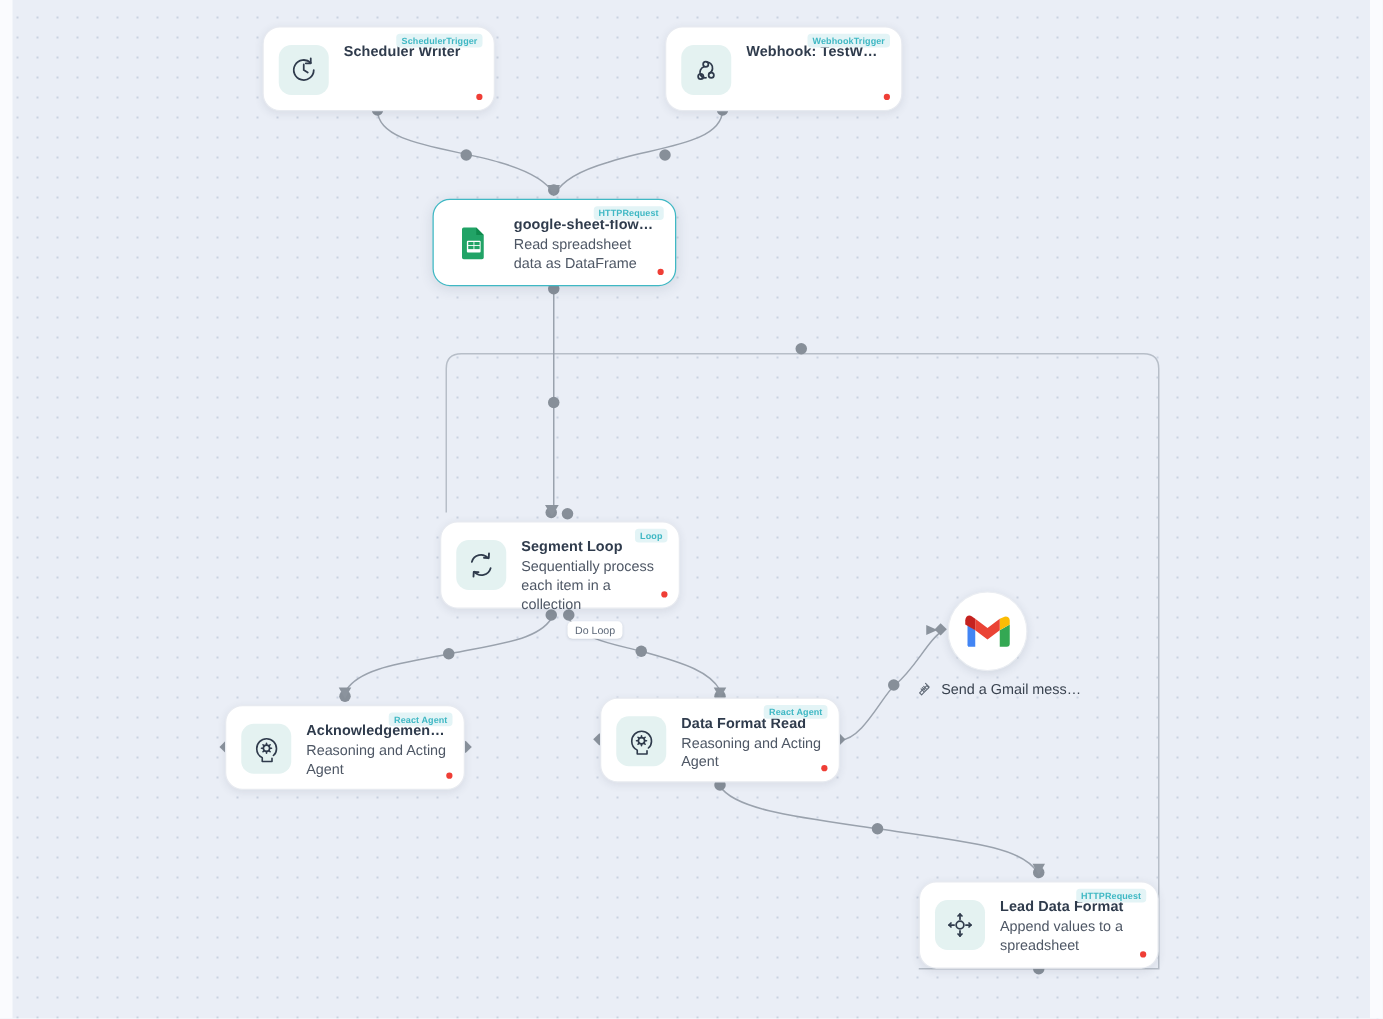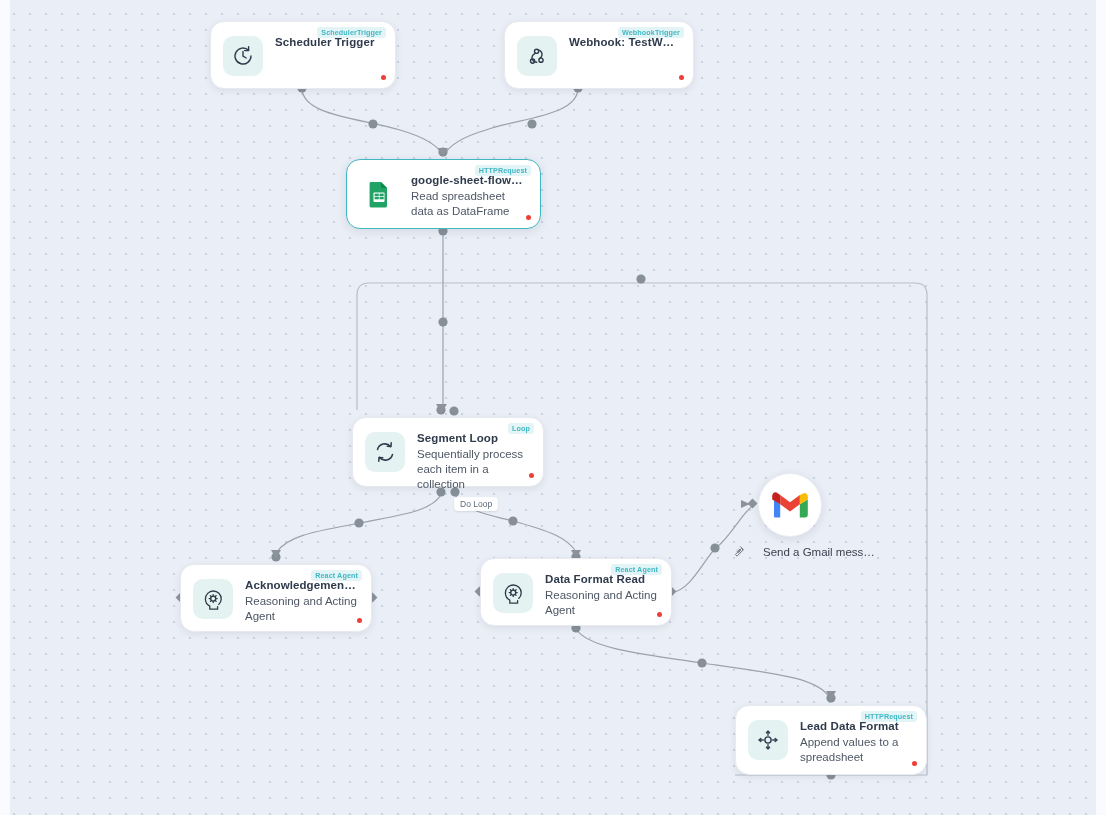--- a/index.html
+++ b/index.html
@@ -140,21 +140,21 @@
     box-shadow: 0 2px 8px rgba(42,55,80,.12);
     display: flex;
     align-items: center;
     justify-content: center;
     z-index: 25;
   }
   .round-caption {
     position: absolute;
     display: flex;
     align-items: center;
-    gap: 16px;
+    gap: 6px;
     font-size: 11.5px;
     color: #39424f;
     white-space: nowrap;
     z-index: 25;
   }
 
   
   .loop-pill {
     position: absolute;
     background: #ffffff;
@@ -245,26 +245,26 @@
   <div class="node" style="left:210px; top:21px; width:186px; height:68px;">
     <div class="node-badge">SchedulerTrigger</div>
     <div class="node-icon">
       <svg class="ico" width="24" height="24" viewBox="0 0 24 24" fill="none" stroke="#2f3b4c" stroke-width="1.4" stroke-linecap="round">
         <path d="M20 12a8 8 0 1 1-2.4-5.7"></path>
         <path d="M17.6 2.6 L17.6 6.6 L13.6 6.6" stroke-linejoin="round"></path>
         <path d="M12 7.5 L12 12 L15.2 14"></path>
       </svg>
     </div>
     <div class="node-body">
-      <div class="node-title">Scheduler Trigger</div>
-    </div>
-    <div class="node-status"></div>
-  </div>
-
-  <div class="node" style="left:504px; top:21px; width:190px; height:68px;text-align:right;">
+      <div class="node-title">Scheduler Writer</div>
+    </div>
+    <div class="node-status"></div>
+  </div>
+
+  <div class="node" style="left:532px; top:21px; width:190px; height:68px;text-align:right;">
     <div class="node-badge">WebhookTrigger</div>
     <div class="node-icon">
       <svg class="ico" width="24" height="24" viewBox="0 0 24 24" fill="none" stroke="#2f3b4c" stroke-width="1.4" stroke-linecap="round" stroke-linejoin="round">
         <path d="M10.2 9.4 C7.5 10.4 6.2 13.3 7.4 15.8 C8.2 17.5 10 18.4 11.8 18.2"></path>
         <path d="M12.6 5.6 C15.4 5.9 17.4 8.4 17 11.1 C16.8 12.7 15.7 14 14.3 14.6"></path>
         <circle cx="11.6" cy="7.3" r="2.1"></circle>
         <circle cx="7.6" cy="17.1" r="2.1"></circle>
         <circle cx="16" cy="16.2" r="2.1"></circle>
       </svg>
     </div>

